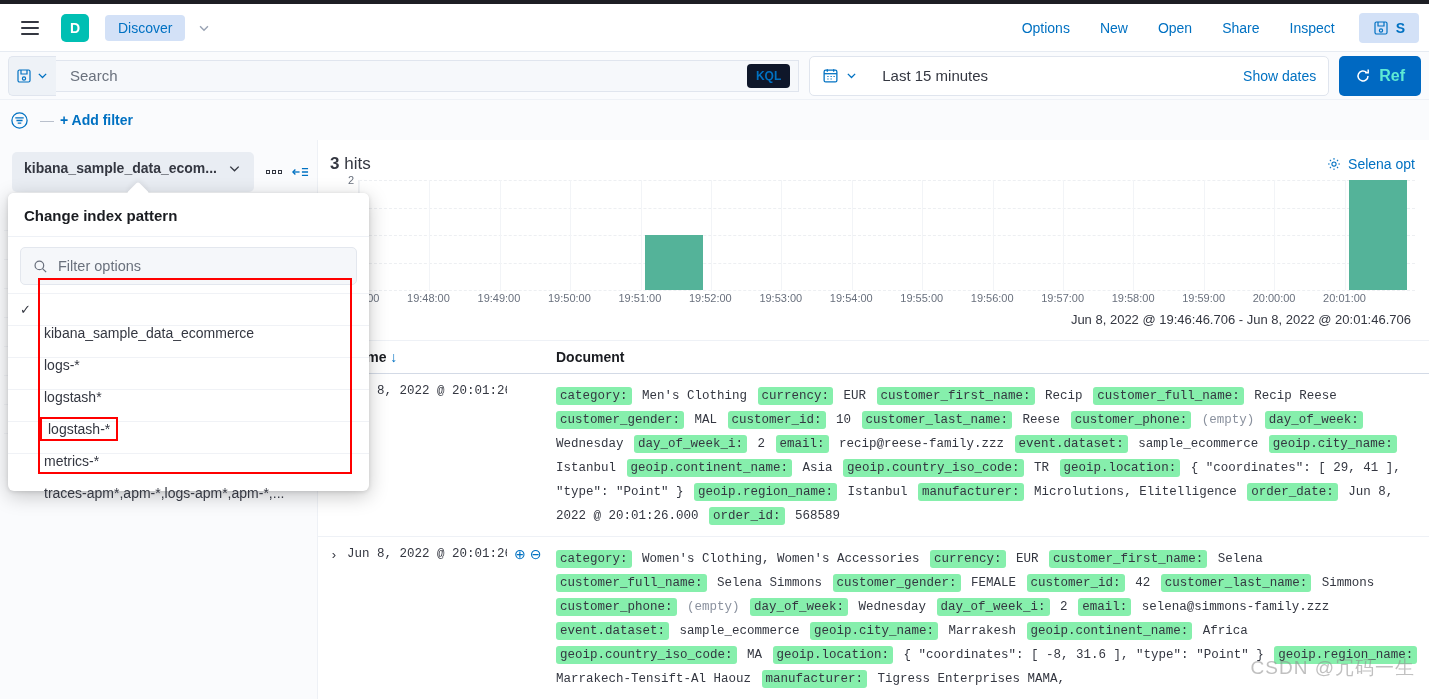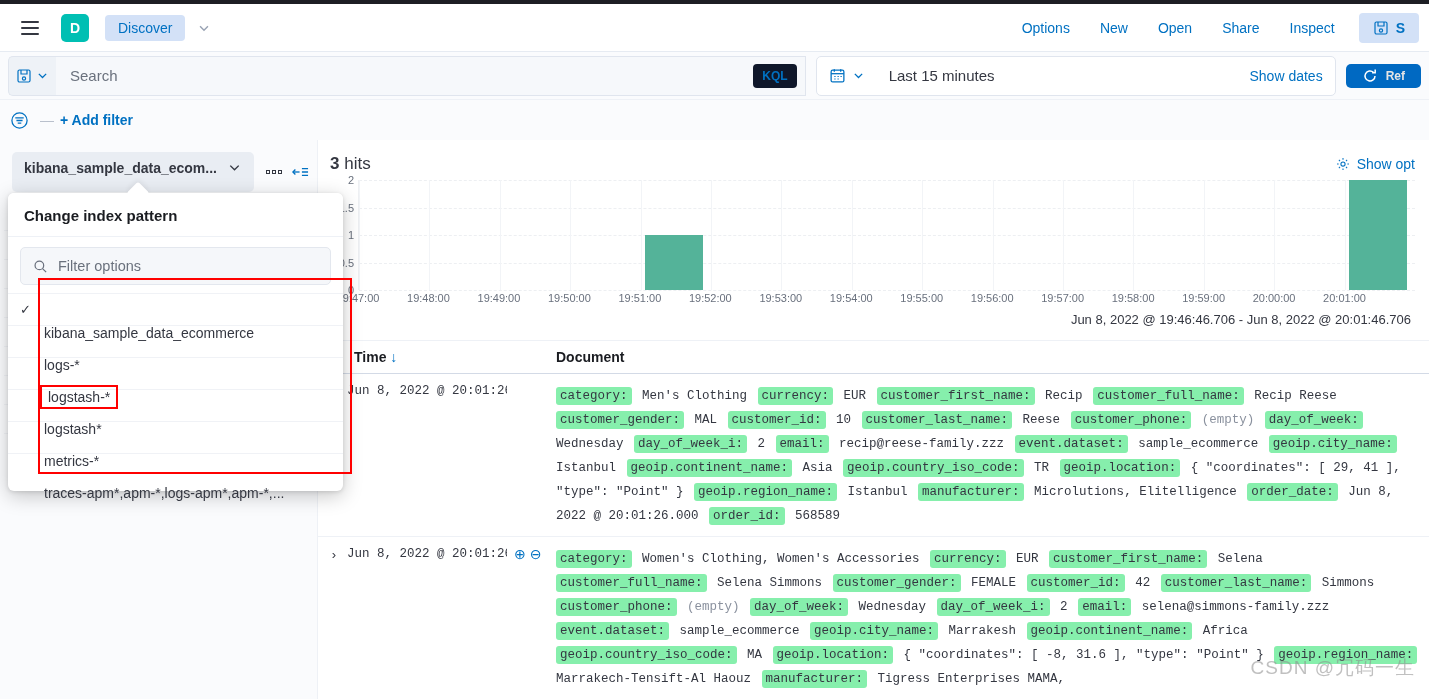--- a/index.html
+++ b/index.html
@@ -50,65 +50,65 @@
     background: #fafbfd; display: flex; align-items: center; padding: 0 8px;
     border-bottom: 1px solid #eef1f6;
   }
   .saved-query-btn {
     width: 48px; height: 40px; background: #eef2f7; border: 1px solid #e0e5ee;
     border-right: none; border-radius: 5px 0 0 5px;
     display: flex; align-items: center; justify-content: center; gap: 4px; cursor: pointer;
     color: #0071c2;
   }
   .search-wrap {
-    flex: 1; height: 40px; background: #f6f8fb; border: 1px solid #e0e5ee; border-left: none;
+    flex: 1; height: 32px; background: #f6f8fb; border: 1px solid #e0e5ee; border-left: none;
     display: flex; align-items: center; padding: 0 8px 0 14px; position: relative;
   }
   .search-wrap input {
     flex: 1; border: none; background: transparent; outline: none;
     font-size: 15px; color: #343741; font-family: "Liberation Sans", sans-serif;
   }
   .search-wrap input::placeholder { color: #6a717d; }
   .kql-badge {
     background: #0f172a; color: #0071c2; font-size: 12px; font-weight: 600;
     padding: 5px 9px; border-radius: 4px; cursor: pointer;
   }
   .date-wrap {
     margin-left: 10px; height: 40px; min-width: 520px;
     background: #fff; border: 1px solid #e0e5ee; border-radius: 5px;
     display: flex; align-items: center; padding: 0 12px;
   }
   .cal-btn { display: flex; align-items: center; gap: 6px; color: #0071c2; cursor: pointer; padding-right: 10px; }
   .date-text { margin-left: 14px; color: #343741; font-size: 15px; flex: 1; }
   .showdates { color: #0071c2; font-size: 14px; cursor: pointer; }
   .refresh-btn {
-    margin-left: 10px; background: #0069c2; color: #e5e5e5; height: 24px;
+    margin-left: 10px; background: #0069c2; color: #5eead4; height: 40px;
     border-radius: 5px; display: flex; align-items: center; gap: 8px;
-    padding: 0 16px; font-weight: 600; font-size: 12px; cursor: pointer; white-space: nowrap;
+    padding: 0 16px; font-weight: 600; font-size: 16px; cursor: pointer; white-space: nowrap;
   }
 
   
   .filterbar {
     position: absolute; top: 100px; left: 0; width: 1429px; height: 40px;
     background: #fafbfd; display: flex; align-items: center; padding-left: 4px;
   }
   .filter-icon-btn { width: 30px; height: 30px; display: flex; align-items: center; justify-content: center; cursor: pointer; }
   .dash { color: #b9c0cc; margin: 0 6px; }
   .add-filter { color: #0071c2; font-size: 14px; font-weight: 600; cursor: pointer; }
 
   
   .sidebar {
     position: absolute; top: 140px; left: 0; width: 318px; height: 559px;
     background: #fafbfd; border-right: 1px solid #eef1f6; overflow: hidden;
   }
   .idx-row { display: flex; align-items: center; padding: 12px 8px 10px 12px; }
   .idx-select {
     flex: 1; height: 40px; background: #e9edf3; border-radius: 5px;
-    display: flex; align-items: flex-start; justify-content: space-between;
-    padding: 8px 12px; font-weight: bold; font-size: 14px; color: #343741; cursor: pointer;
+    display: flex; align-items: flex-end; justify-content: space-between;
+    padding: 16px 12px; font-weight: bold; font-size: 14px; color: #343741; cursor: pointer;
   }
   .idx-side-icons { display: flex; align-items: center; gap: 10px; margin-left: 12px; }
   .dots-icon { display: flex; gap: 2px; align-items: center; cursor: pointer; }
   .dots-icon i { width: 4px; height: 4px; border: 1px solid #343741; display: block; }
   .field-list { padding: 0 4px; }
   .field-item {
     display: flex; align-items: center; gap: 10px; height: 29px;
     padding-left: 12px; font-size: 14px; color: #343741; cursor: pointer;
     border-bottom: 1px solid #f0f2f6;
   }
@@ -160,21 +160,21 @@
     flex: 1; font-family: "Liberation Mono", monospace; font-size: 12.5px;
     line-height: 24px; color: #343741; padding-right: 6px;
     word-break: break-word;
   }
   .fkey { background: #86efac; border-radius: 3px; padding: 2px 4px; color: #343741; }
   .fval { padding: 0 3px; }
   .fval.dim { color: #8a919e; }
 
   
   .popover {
-    position: absolute; top: 193px; left: 8px; width: 335px;
+    position: absolute; top: 193px; left: 8px; width: 361px;
     background: #fff; border-radius: 6px;
     box-shadow: 0 5px 20px rgba(0,0,0,.22), 0 1px 4px rgba(0,0,0,.12);
     z-index: 40;
   }
   .pop-arrow {
     position: absolute; top: -8px; left: 122px; width: 16px; height: 16px;
     background: #fff; transform: rotate(45deg); border-radius: 2px;
     box-shadow: -2px -2px 5px rgba(0,0,0,.06);
   }
   .pop-title { font-weight: bold; font-size: 15px; padding: 14px 16px 12px 16px; color: #1a1c21;
@@ -365,21 +365,21 @@
         <b>3</b>
         <span>hits</span>
       </div>
       <div class="chart-opts">
         <span>
           <svg class="icon-svg" width="14" height="14" viewBox="0 0 16 16" fill="none" stroke="#0071c2" stroke-width="1.2">
             <circle cx="8" cy="8" r="2.4"></circle>
             <path d="M8 1.2 v1.8 M8 13 v1.8 M1.2 8 h1.8 M13 8 h1.8 M3.3 3.3 l1.3 1.3 M11.4 11.4 l1.3 1.3 M12.7 3.3 l-1.3 1.3 M4.6 11.4 l-1.3 1.3"></path>
           </svg>
         </span>
-        <span>Show opt</span>
+        <span>Selena opt</span>
       </div>
     </div>
 
     <div class="chart-area">
       <div class="ylabels">
           <div style="top: 110px;">0</div>
           <div style="top: 82.5px;">0.5</div>
           <div style="top: 55px;">1</div>
           <div style="top: 27.5px;">1.5</div>
           <div style="top: 0px;">2</div>
@@ -477,25 +477,25 @@
         <div class="pop-item">
           <span class="pop-check">✓</span>
           <span class="pop-label">kibana_sample_data_ecommerce</span>
         </div>
         <div class="pop-item">
           <span class="pop-check"></span>
           <span class="pop-label">logs-*</span>
         </div>
         <div class="pop-item">
           <span class="pop-check"></span>
-          <span class="pop-label boxed">logstash-*</span>
+          <span class="pop-label">logstash*</span>
         </div>
         <div class="pop-item">
           <span class="pop-check"></span>
-          <span class="pop-label">logstash*</span>
+          <span class="pop-label boxed">logstash-*</span>
         </div>
         <div class="pop-item">
           <span class="pop-check"></span>
           <span class="pop-label">metrics-*</span>
         </div>
         <div class="pop-item">
           <span class="pop-check"></span>
           <span class="pop-label">traces-apm*,apm-*,logs-apm*,apm-*,...</span>
         </div>
       </div>

